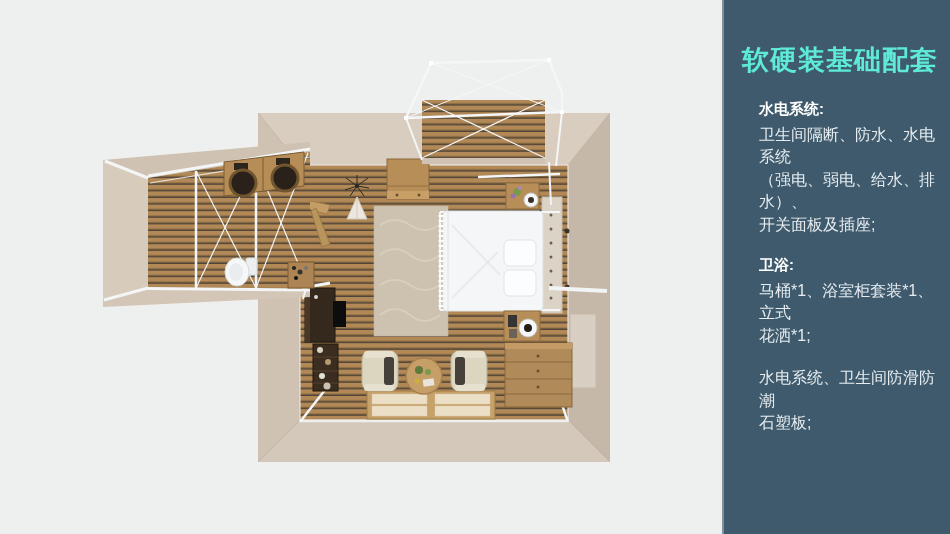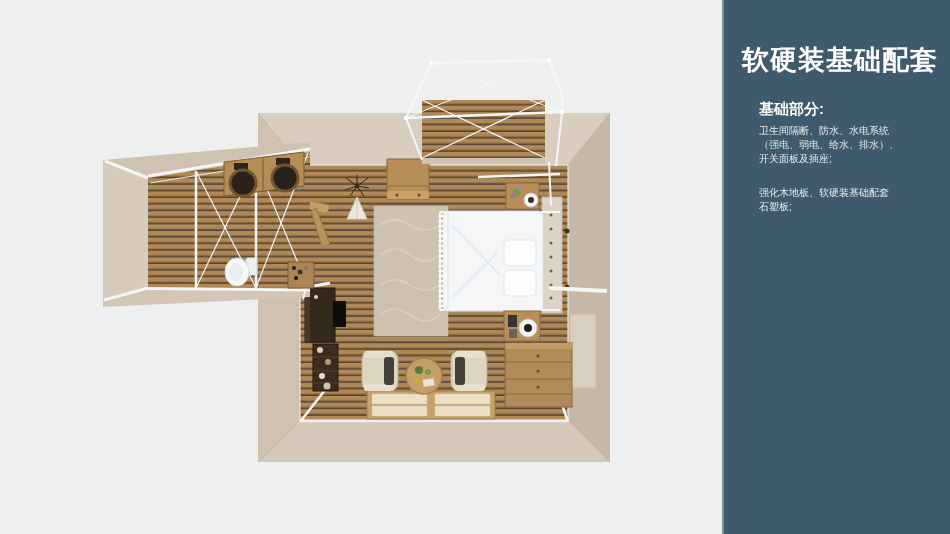--- a/index.html
+++ b/index.html
@@ -2,25 +2,25 @@
 <html><head>
 <meta charset="utf-8">
 <style>
   html,body{margin:0;padding:0;background:#ffffff;}
   .stage{position:relative;width:950px;height:534px;overflow:hidden;
          font-family:"Liberation Sans","DejaVu Sans",sans-serif;background:#eef0ef;}
   .render-area{position:absolute;left:0;top:0;width:722px;height:534px;}
   .sidebar{position:absolute;left:722px;top:0;width:228px;height:534px;box-sizing:border-box;
            background:#3e5a6c;border-left:2px solid #7e929e;
            padding:42px 12px 0 18px;color:#ffffff;}
-  .sidebar h1{font-size:27px;font-weight:bold;margin:0 0 22px 0;letter-spacing:1px;color:#ffffff;}
+  .sidebar h1{font-size:27px;font-weight:bold;margin:0 0 22px 0;letter-spacing:1px;color:#5eead4;}
   .sections{padding-left:17px;}
   .sections section{margin-bottom:20px;}
   .sections h2{font-size:15px;font-weight:bold;margin:0 0 5px 0;color:#ffffff;}
-  .sections p{font-size:10px;line-height:1.4;margin:0;color:#e6ecef;white-space:pre-line;}
+  .sections p{font-size:16px;line-height:1.4;margin:0;color:#e6ecef;white-space:pre-line;}
   svg{display:block;}
 </style>
 </head>
 <body>
 
 <div class="stage">
 
   <div class="render-area">
     <svg width="722" height="534" viewBox="0 0 722 534">
       <defs>
@@ -259,27 +259,32 @@
           <rect x="560" y="110" width="4" height="4"></rect>
         </g>
       </g>
     </svg>
   </div>
 
   <aside class="sidebar">
     <h1>软硬装基础配套</h1>
     <div class="sections">
       <section>
-        <h2>基础部分:</h2>
+        <h2>水电系统:</h2>
         <p>卫生间隔断、防水、水电系统
 （强电、弱电、给水、排水）、
 开关面板及插座;</p>
       </section>
       <section>
       </section>
       <section>
-        <p>强化木地板、软硬装基础配套
+        <h2>卫浴:</h2>
+        <p>马桶*1、浴室柜套装*1、立式
+花洒*1;</p>
+      </section>
+      <section>
+        <p>水电系统、卫生间防滑防潮
 石塑板;</p>
       </section>
     </div>
   </aside>
 
 </div>
 
 </body></html>

